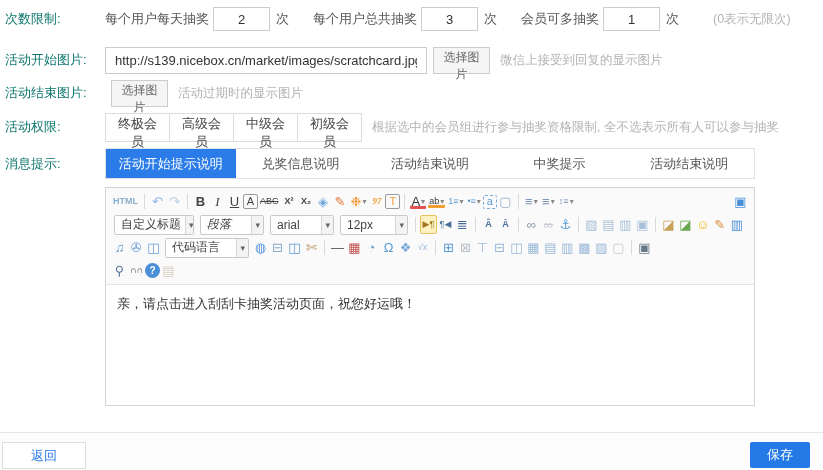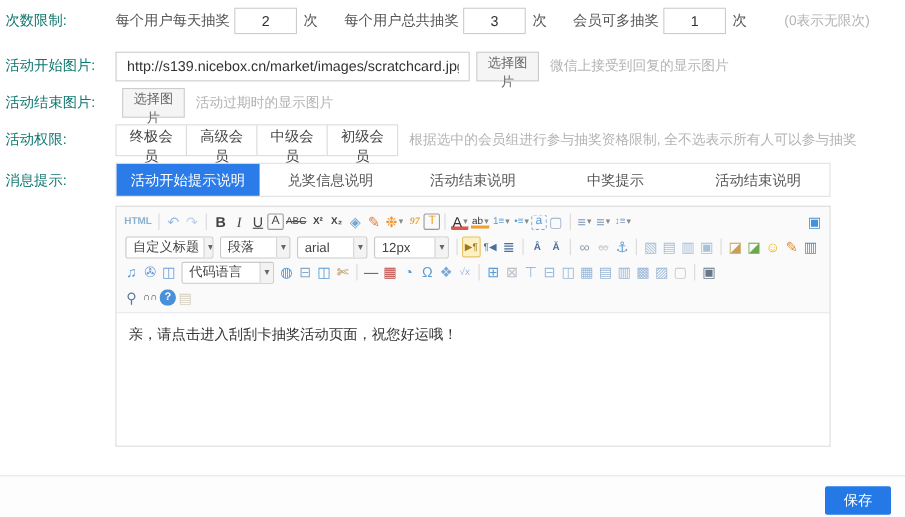--- a/index.html
+++ b/index.html
@@ -167,21 +167,21 @@
           <span class="tb-icon bold" style="color: rgb(122, 149, 181);">≡<span class="tb-arrow">▾</span></span>
           <span class="tb-icon bold" style="color: rgb(122, 149, 181);">≡<span class="tb-arrow">▾</span></span>
           <span class="tb-icon tiny" style="color: rgb(122, 149, 181);">↕≡<span class="tb-arrow">▾</span></span>
           <span class="tb-icon right" style="color: rgb(74, 144, 217);">▣</span>
         </div>
         <div class="tb-row">
           <span class="tb-select" style="width: 80px;">
             <span>自定义标题</span>
             <span class="tb-sel-arrow">▾</span>
           </span>
-          <span class="tb-select" style="width: 64px;">
+          <span class="tb-select" style="width: 64px; font-style: italic;">
             <span>段落</span>
             <span class="tb-sel-arrow">▾</span>
           </span>
           <span class="tb-select" style="width: 64px;">
             <span>arial</span>
             <span class="tb-sel-arrow">▾</span>
           </span>
           <span class="tb-select" style="width: 68px; align-items: center;">
             <span>12px</span>
             <span class="tb-sel-arrow">▾</span>
@@ -247,16 +247,17 @@
           <span class="tb-icon" style="color: rgb(91, 122, 155);">⚲</span>
           <span class="tb-icon tiny bold" style="color: rgb(68, 68, 68);">∩∩</span>
           <span class="tb-icon circle">?</span>
           <span class="tb-icon" style="color: rgb(216, 207, 192);">▤</span>
         </div>
       </div>
     <div class="editor-content">亲，请点击进入刮刮卡抽奖活动页面，祝您好运哦！</div>
   </div>
 
   <div class="footer">
+    <button class="back-btn" style="color: rgb(43, 124, 233);">返回</button>
     <button class="save-btn" style="background: rgb(36, 121, 230);">保存</button>
   </div>
 
 </div>
 
 </body></html>

